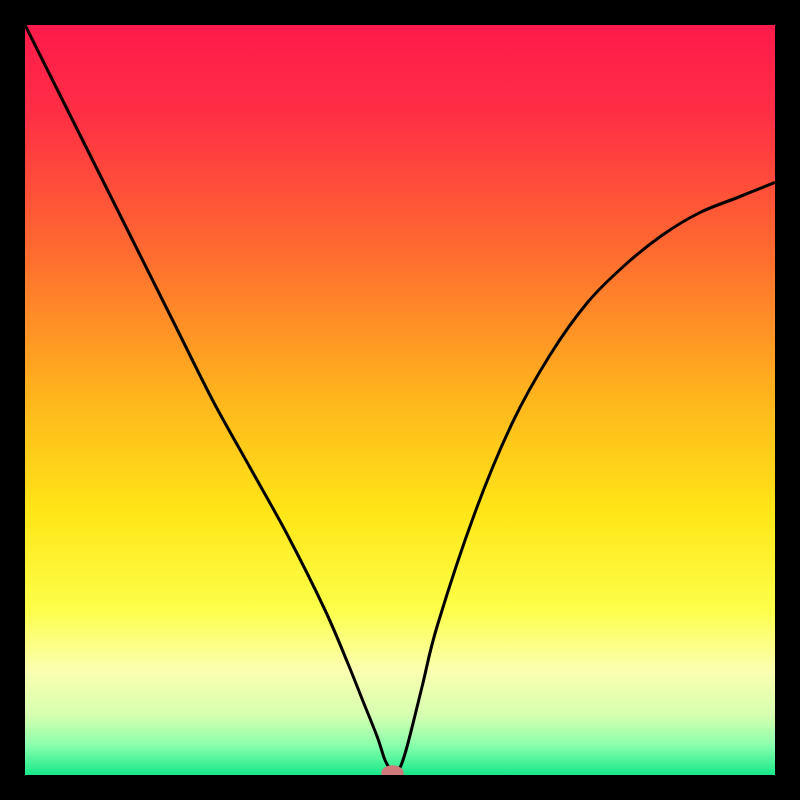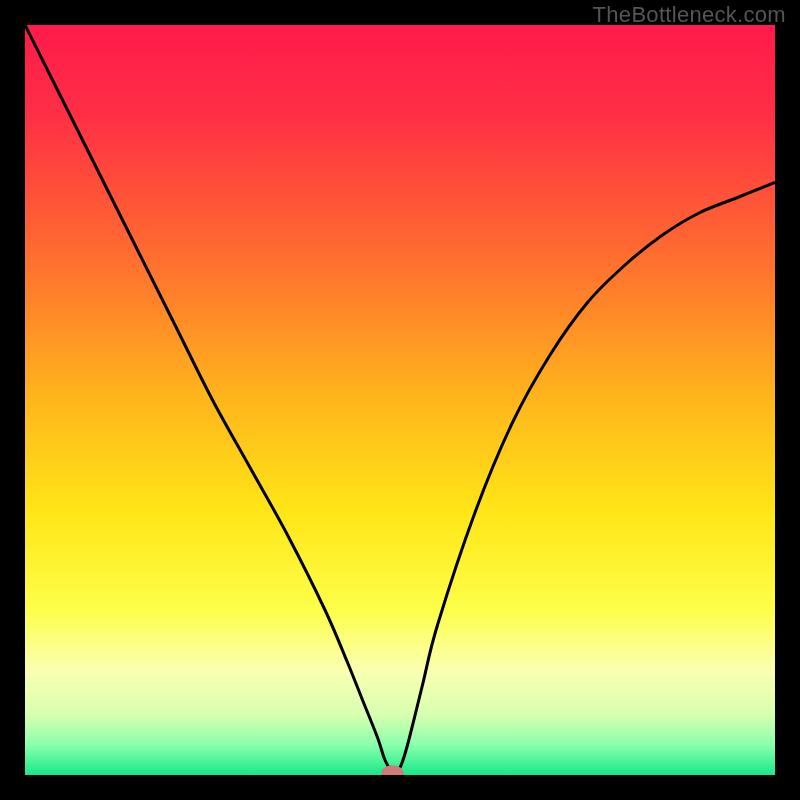--- a/index.html
+++ b/index.html
@@ -33,21 +33,20 @@
     width: 750px;
     height: 750px;
     
   }
   svg { display: block; }
 </style>
 </head>
 <body>
 
 <div class="frame">
-  <div class="watermark">TheBottleneck.com</div>
 
   <div class="plot-area">
     <svg id="chart-svg" width="750" height="750" viewBox="0 0 750 750">
       <defs>
         <linearGradient id="bg-grad" x1="0" y1="0" x2="0" y2="1">
             <stop offset="0%" stop-color="#ff1a4b"></stop>
             <stop offset="12%" stop-color="#ff2f45"></stop>
             <stop offset="30%" stop-color="#ff6a30"></stop>
             <stop offset="50%" stop-color="#ffb61c"></stop>
             <stop offset="65%" stop-color="#ffe617"></stop>

